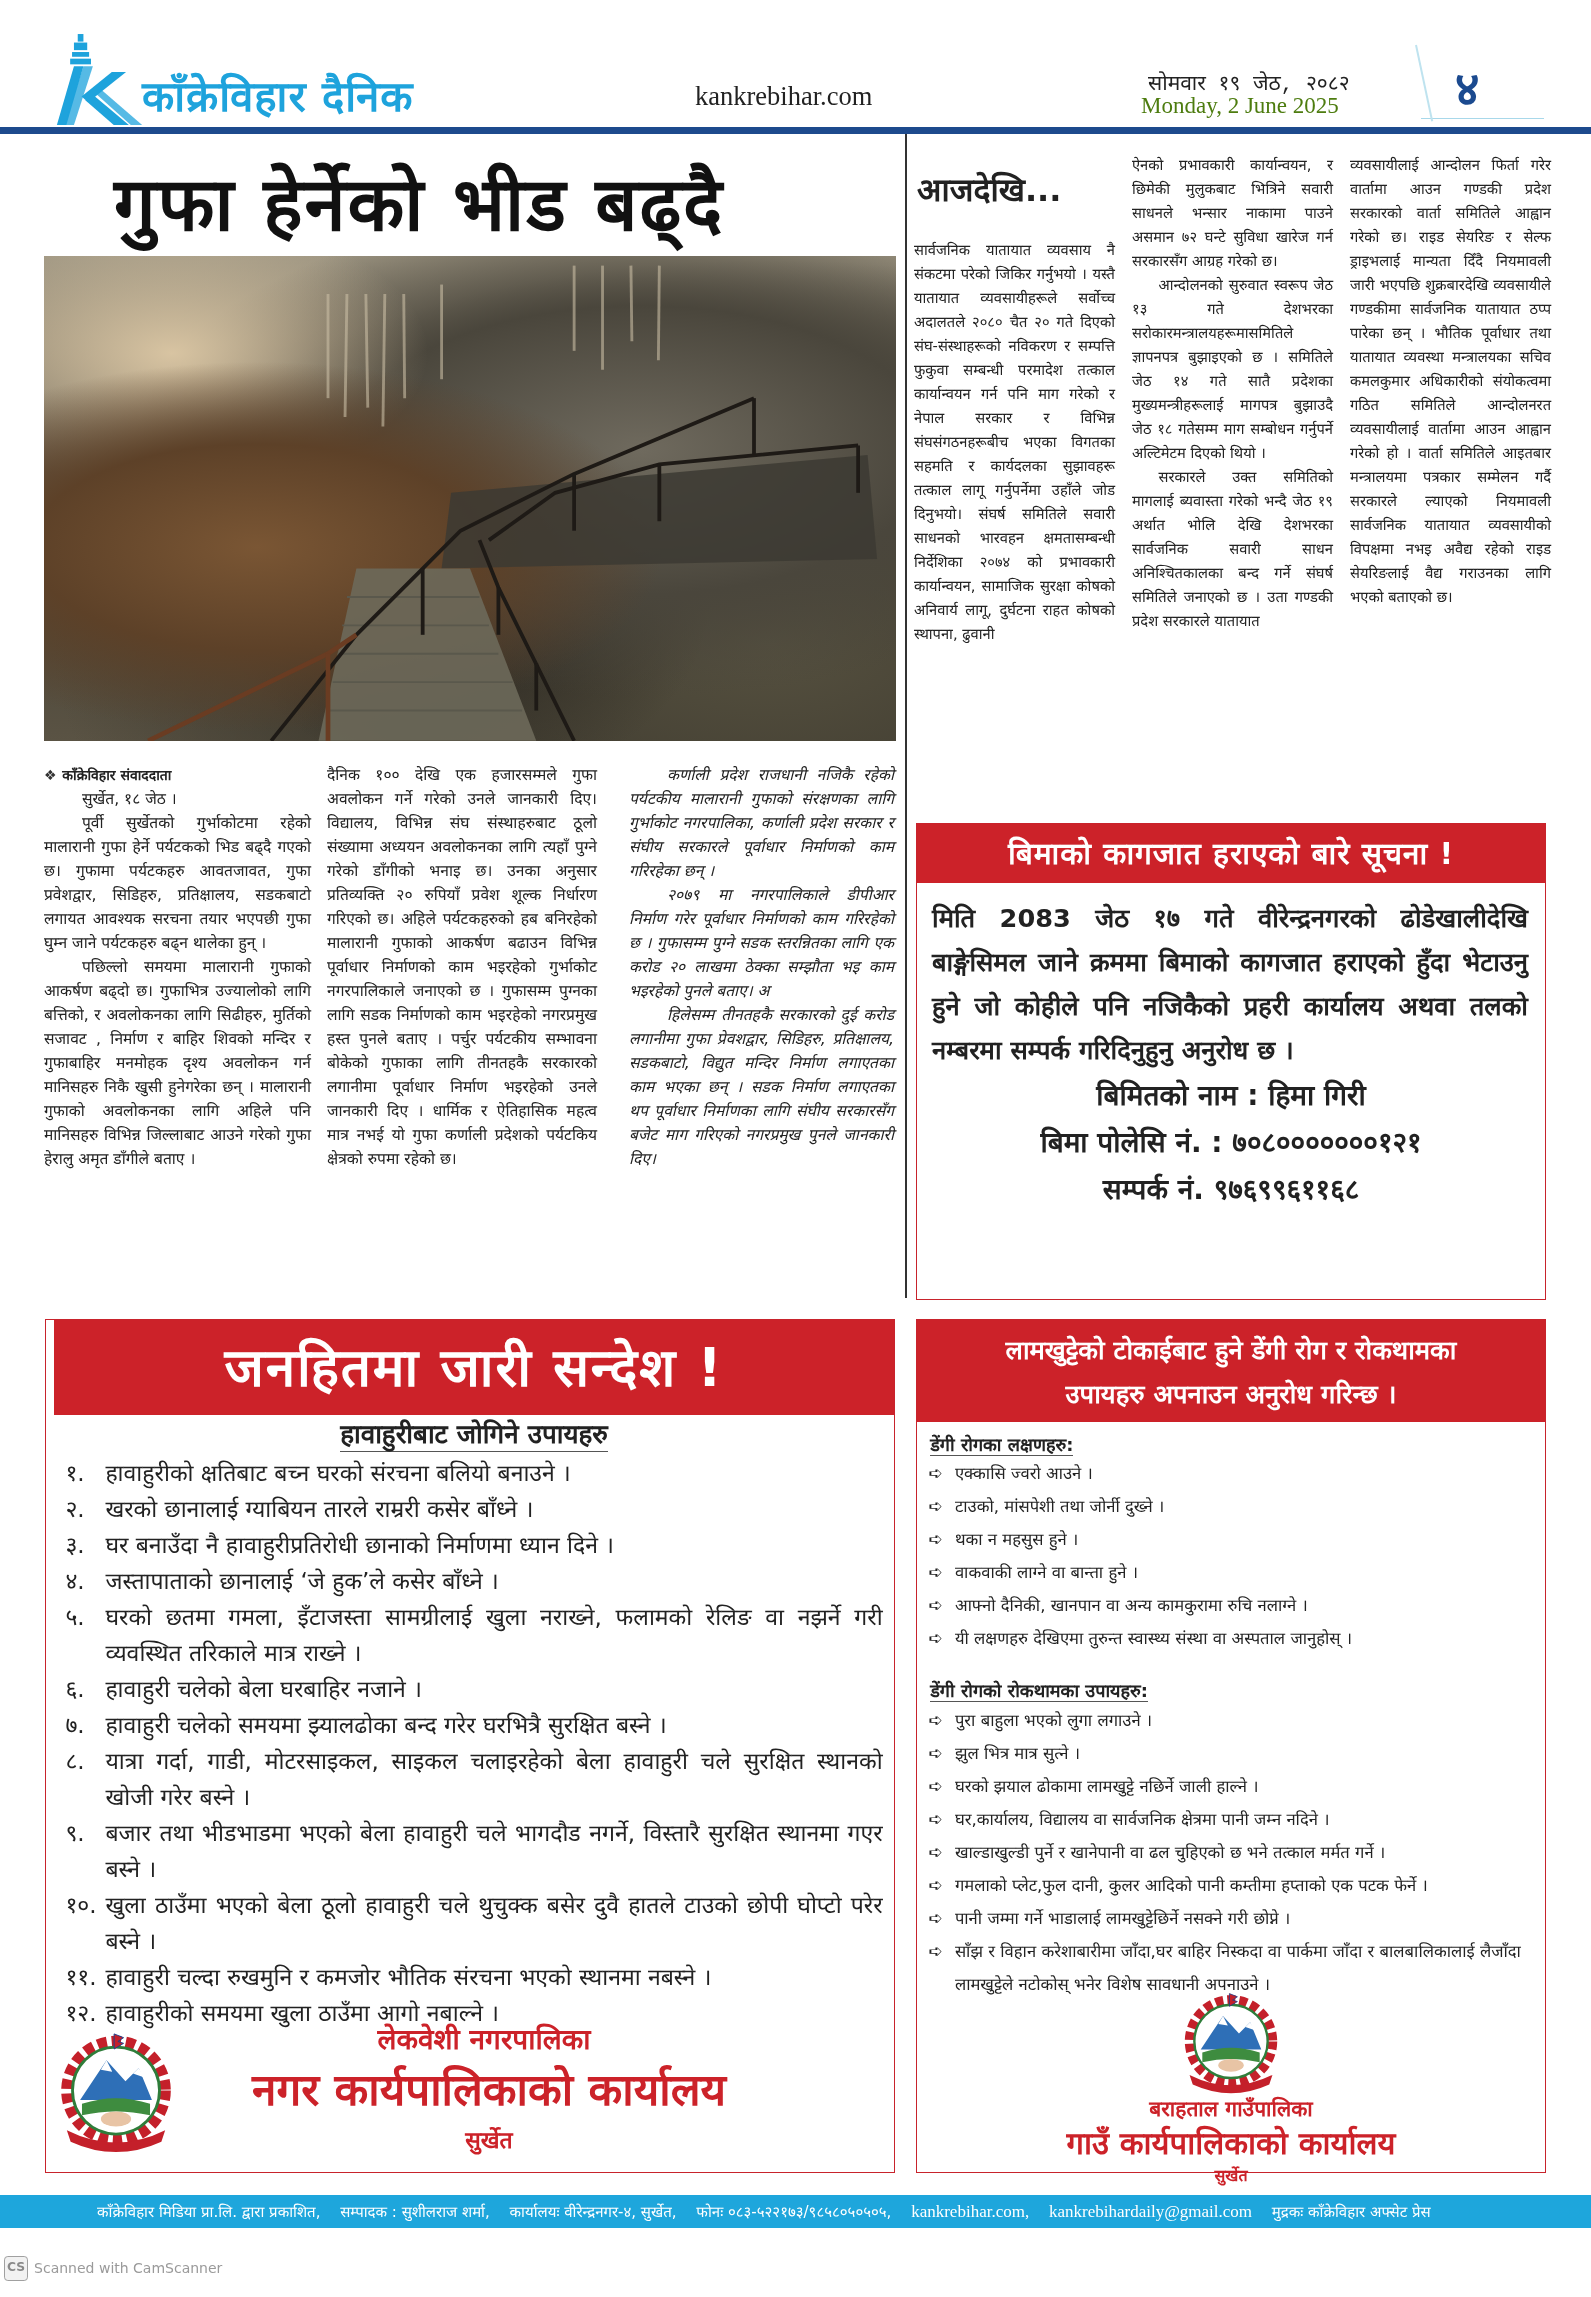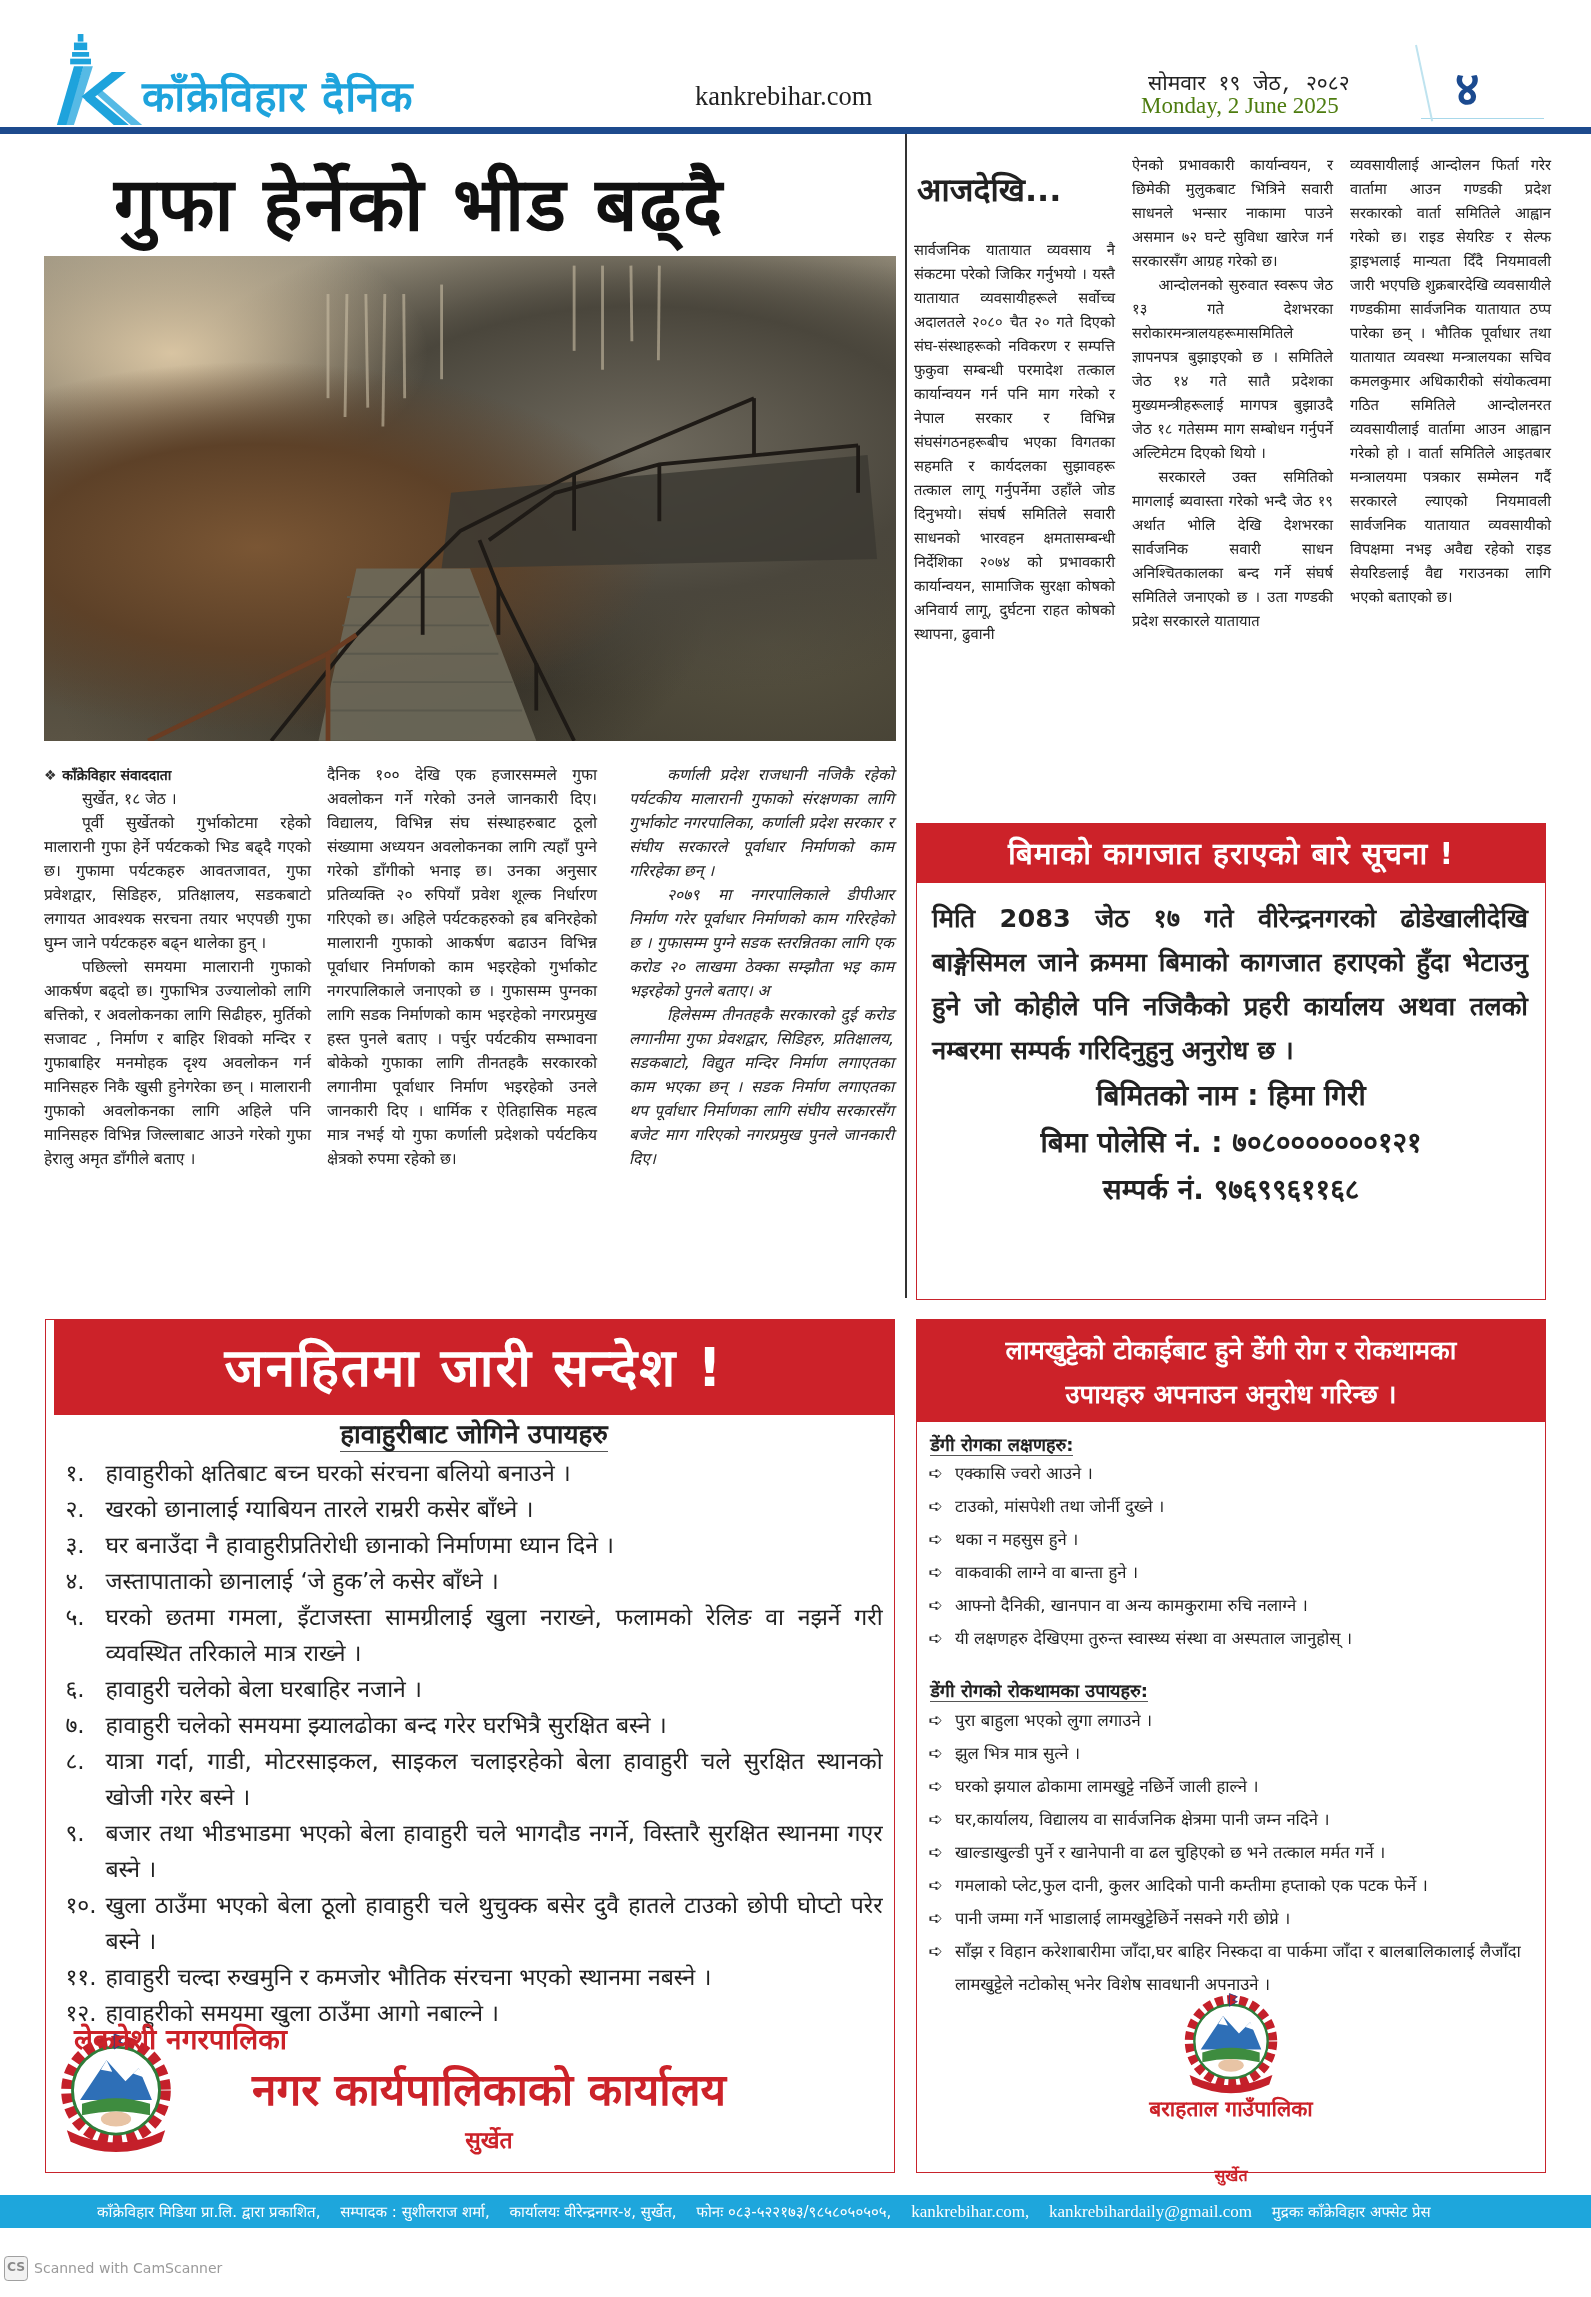--- a/index.html
+++ b/index.html
@@ -62,21 +62,21 @@
   #storm-box { left: 45px; top: 1319px; width: 850px; height: 854px; border: 1.9px solid #c8232c; padding-left: 8px; }
   #storm-title { height: 95px; background: #cc2229; color: #fff; font-size: 53px; font-weight: bold; text-align: center; line-height: 95px; letter-spacing: 1.9px; }
   #storm-subtitle { text-align: center; margin-top: 0; font-size: 26px; font-weight: bold; color: #222; }
   #storm-subtitle span { border-bottom: 1.9px solid #555; padding-bottom: 1.9px; }
   #storm-list { list-style: none; padding: 3.8px 11.4px 0 11.4px; }
   #storm-list li { display: flex; font-size: 23px; line-height: 36px; color: #222; }
   #storm-list li .num { width: 40px; flex-shrink: 0; }
   #storm-list li .txt { flex: 1; text-align: justify; }
   #storm-footer { position: absolute; left: 0; right: 0; bottom: 0; height: 161px; }
   #storm-emblem { left: 13.2px; top: 21px; width: 114px; height: 121px; }
-  #storm-org { left: 0; right: 0; top: 7.6px; font-size: 28px; font-weight: bold; color: #cc2229; padding-left: 28px; }
+  #storm-org { left: 0; right: 0; top: 7.6px; text-align: center; font-size: 28px; font-weight: bold; color: #cc2229; padding-left: 28px; }
   #storm-office { left: 0; right: 0; top: 47px; text-align: center; font-size: 44px; font-weight: bold; color: #cc2229; padding-left: 38px; }
   #storm-place { left: 0; right: 0; top: 112px; text-align: center; font-size: 23px; font-weight: bold; color: #cc2229; padding-left: 38px; }
 
   
   #dengue-box { left: 916px; top: 1319px; width: 630px; height: 854px; border: 1.9px solid #c8232c; }
   #dengue-title { height: 102px; background: #cc2229; color: #fff; font-size: 25.6px; font-weight: bold; text-align: center; line-height: 44px; padding-top: 7.6px; }
   .dengue-head { font-size: 18px; font-weight: bold; color: #222; margin: 9.5px 0 1.9px 13.2px; }
   .dengue-head span { border-bottom: 1.9px solid #555; }
   .dengue-list { list-style: none; padding-left: 11.4px; padding-right: 9.5px; }
   .dengue-list li { display: flex; font-size: 16.6px; line-height: 33px; color: #222; }
@@ -360,20 +360,21 @@
       <polygon points="22,72 50,30 70,52 84,38 98,72" fill="#2e6fb7"></polygon>
       <polygon points="44,40 50,30 56,42" fill="#ffffff"></polygon>
       <polygon points="78,44 84,38 90,48" fill="#ffffff"></polygon>
       <path d="M24 76 Q60 64 96 76 L96 88 Q60 80 24 88 Z" fill="#3e8c3f"></path>
       <ellipse cx="60" cy="92" rx="16" ry="8" fill="#e8c4a5"></ellipse>
       <path d="M8 104 Q60 130 112 104 L108 116 Q60 138 12 116 Z" fill="#c4202a"></path>
       <polygon points="58,2 58,18 68,12 62,10 68,6" fill="#c4202a" stroke="#1d3e8a" stroke-width="1"></polygon>
     </svg>
   </div>
   <div id="dengue-org" class="abs">बराहताल गाउँपालिका</div>
+  <div id="dengue-office" class="abs">गाउँ कार्यपालिकाको कार्यालय</div>
   <div id="dengue-place" class="abs">सुर्खेत</div>
 </div>
 
 <div id="footer-bar" class="abs">
   <span>काँक्रेविहार मिडिया प्रा.लि. द्वारा प्रकाशित,</span>
   <span>सम्पादक : सुशीलराज शर्मा,</span>
   <span>कार्यालयः वीरेन्द्रनगर-४, सुर्खेत,</span>
   <span>फोनः ०८३-५२२१७३/९८५८०५०५०५,</span>
   <span class="serif">kankrebihar.com,</span>
   <span class="serif">kankrebihardaily@gmail.com</span>

